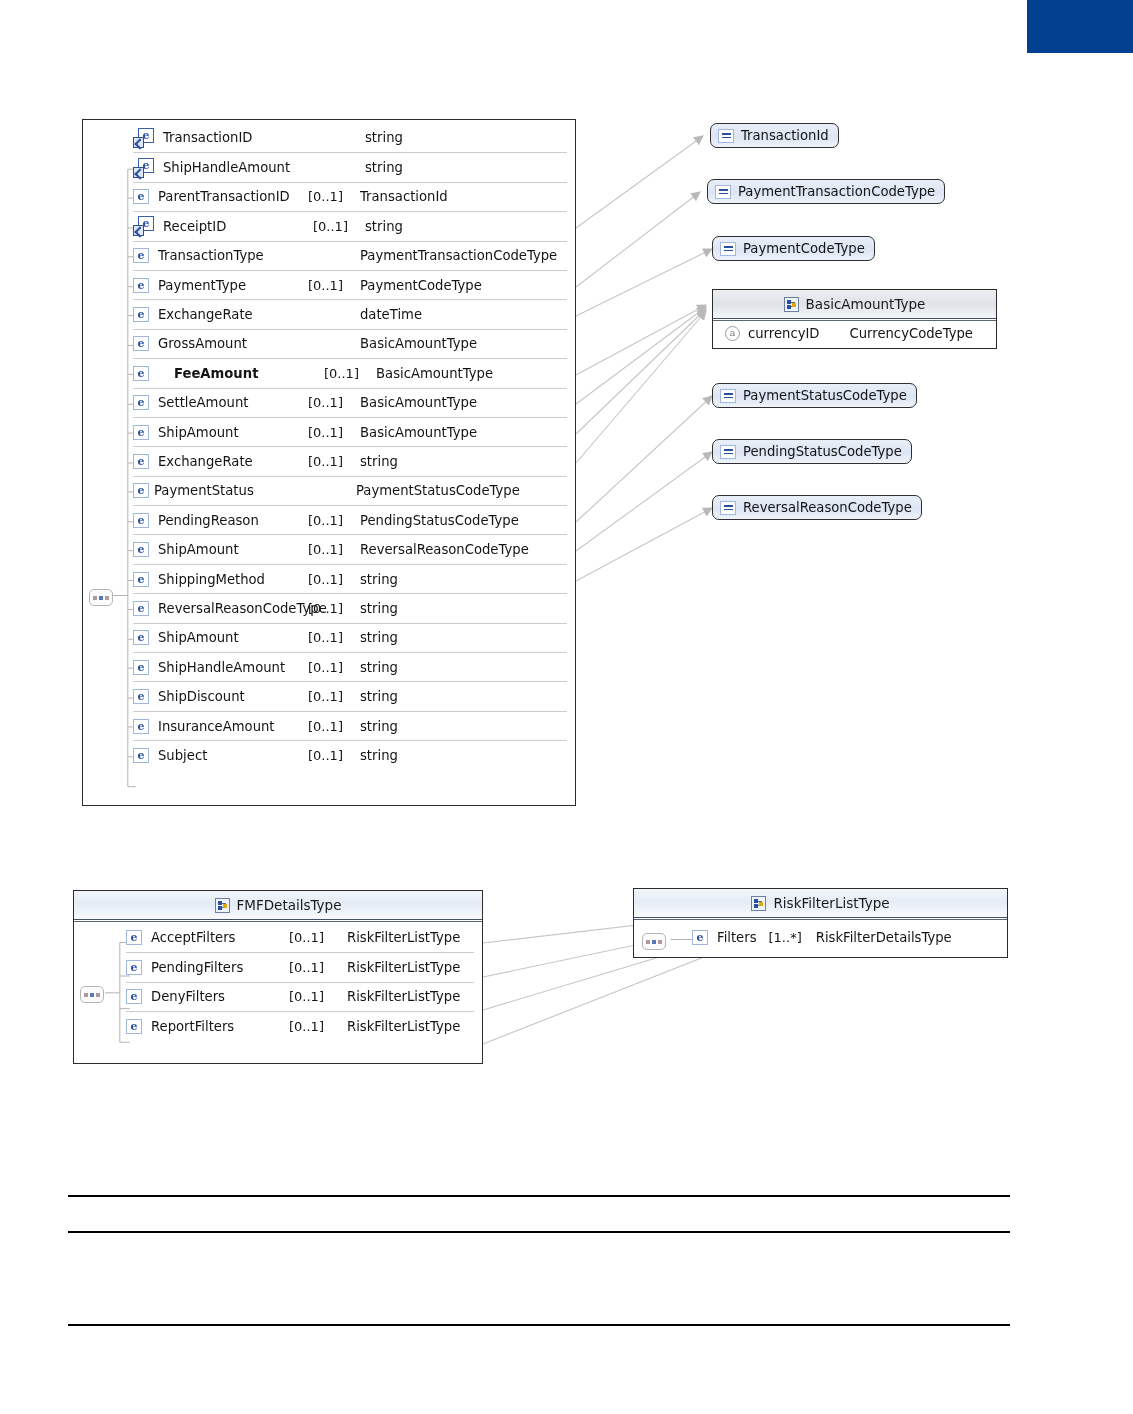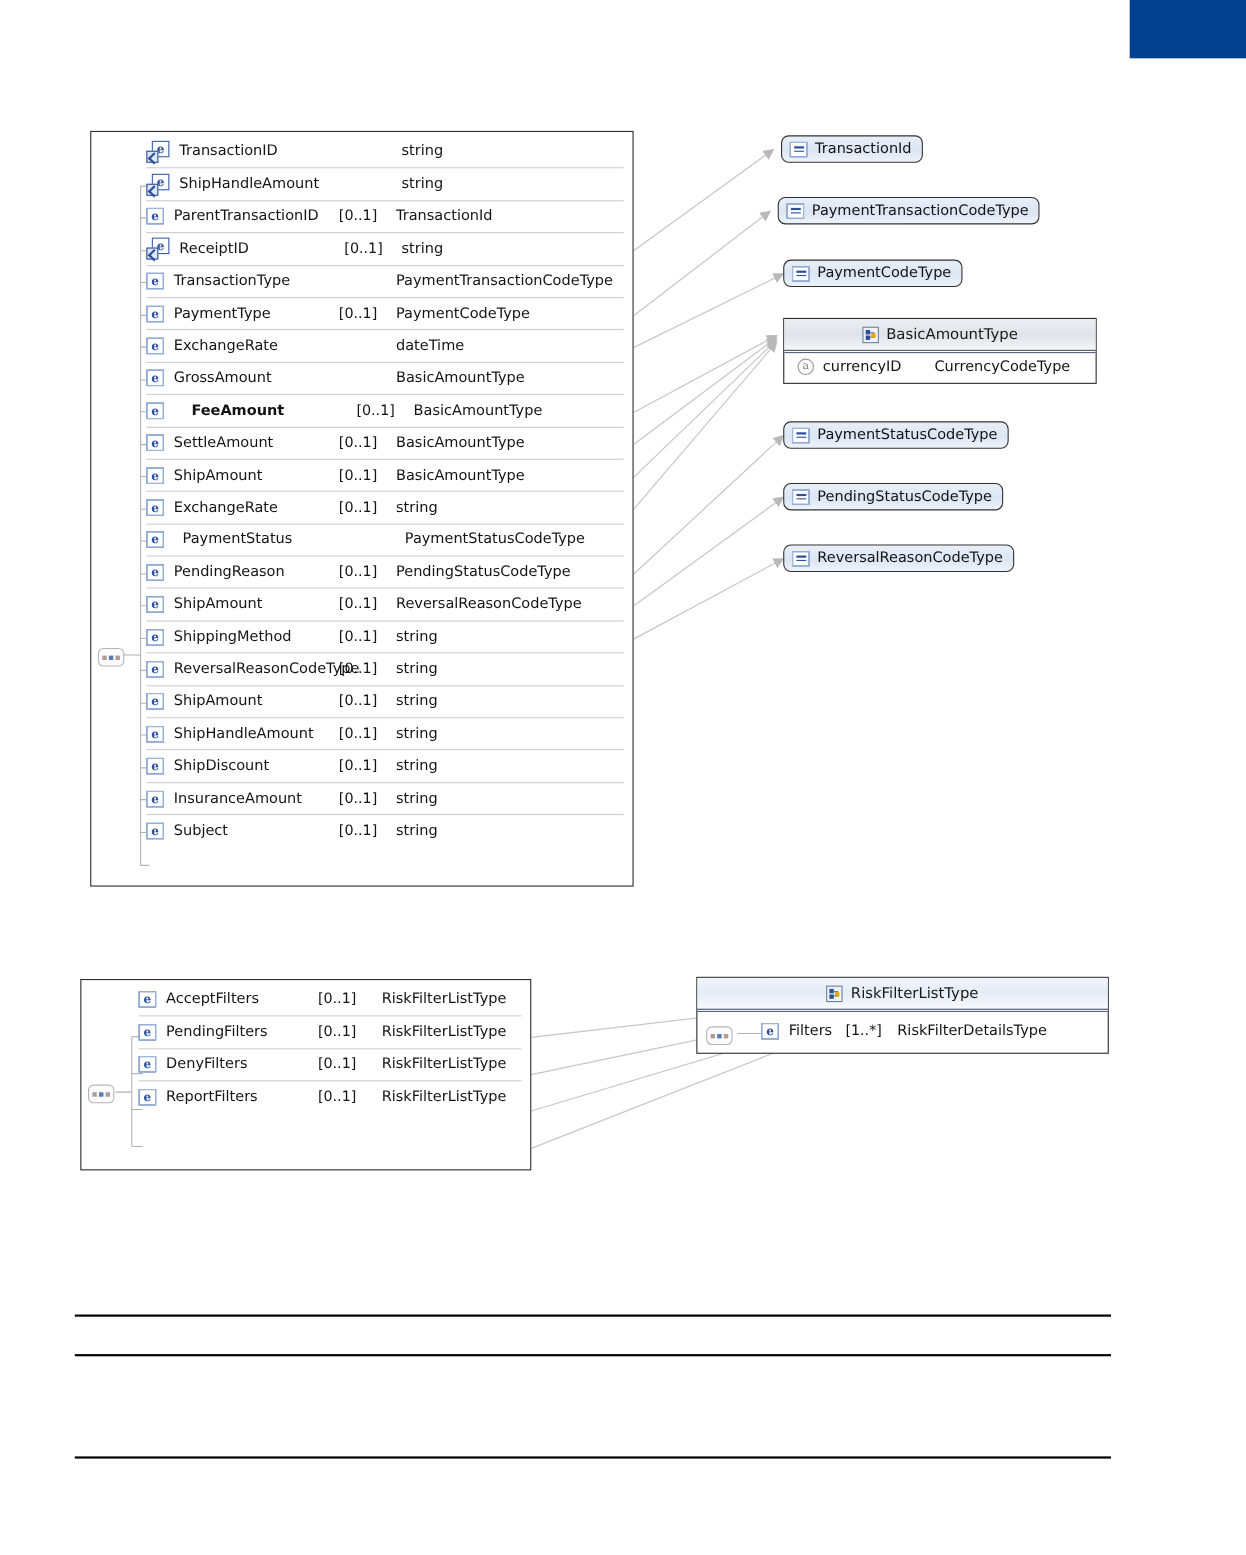--- a/index.html
+++ b/index.html
@@ -280,21 +280,21 @@
             <i>e</i>
           </span>
           <span class="r-name" style="margin-left:9px;width:150px;">ExchangeRate</span>
           <span class="r-card" style="width:52px;">[0..1]</span>
           <span class="r-type">string</span>
         </div>
         <div class="row">
           <span class="ico ico-elem">
             <i>e</i>
           </span>
-          <span class="r-name" style="margin-left:17px;width:150px;">PaymentStatus</span>
+          <span class="r-name" style="margin-left:5px;width:150px;">PaymentStatus</span>
           <span class="r-card" style="width:52px;"></span>
           <span class="r-type">PaymentStatusCodeType</span>
         </div>
         <div class="row">
           <span class="ico ico-elem">
             <i>e</i>
           </span>
           <span class="r-name" style="margin-left:9px;width:150px;">PendingReason</span>
           <span class="r-card" style="width:52px;">[0..1]</span>
           <span class="r-type">PendingStatusCodeType</span>
@@ -423,20 +423,30 @@
     <div class="row" style="border-top:none;padding-left:12px;height:28px;">
       <span class="ico ico-attr">
           <i>a</i>
         </span>
       <span class="r-name" style="margin-left:8px;">currencyID</span>
       <span class="r-type" style="margin-left:30px;">CurrencyCodeType</span>
     </div>
   </div>
 
   <div class="ctype" style="left:73px;top:890px;width:410px;height:174px;">
+    <div class="ctype-hd">
+      <span class="ctype-hd-inner">
+        <span class="ico ico-ct">
+            <span class="bar"></span>
+            <span class="bar2"></span>
+            <span class="dot"></span>
+          </span>
+        <span>FMFDetailsType</span>
+      </span>
+    </div>
     <svg class="tree" viewBox="0 0 410 174">
       <g stroke="#b2b2b2" stroke-width="1" fill="none">
         <path d="M30,103 L45,103"></path>
         <path d="M45,52 L45,153"></path>
         <path d="M45,52 L55,52"></path>
           <path d="M45,86 L55,86"></path>
         <path d="M45,119 L55,119"></path>
           <path d="M45,153 L55,153"></path>
       </g>
     </svg>

